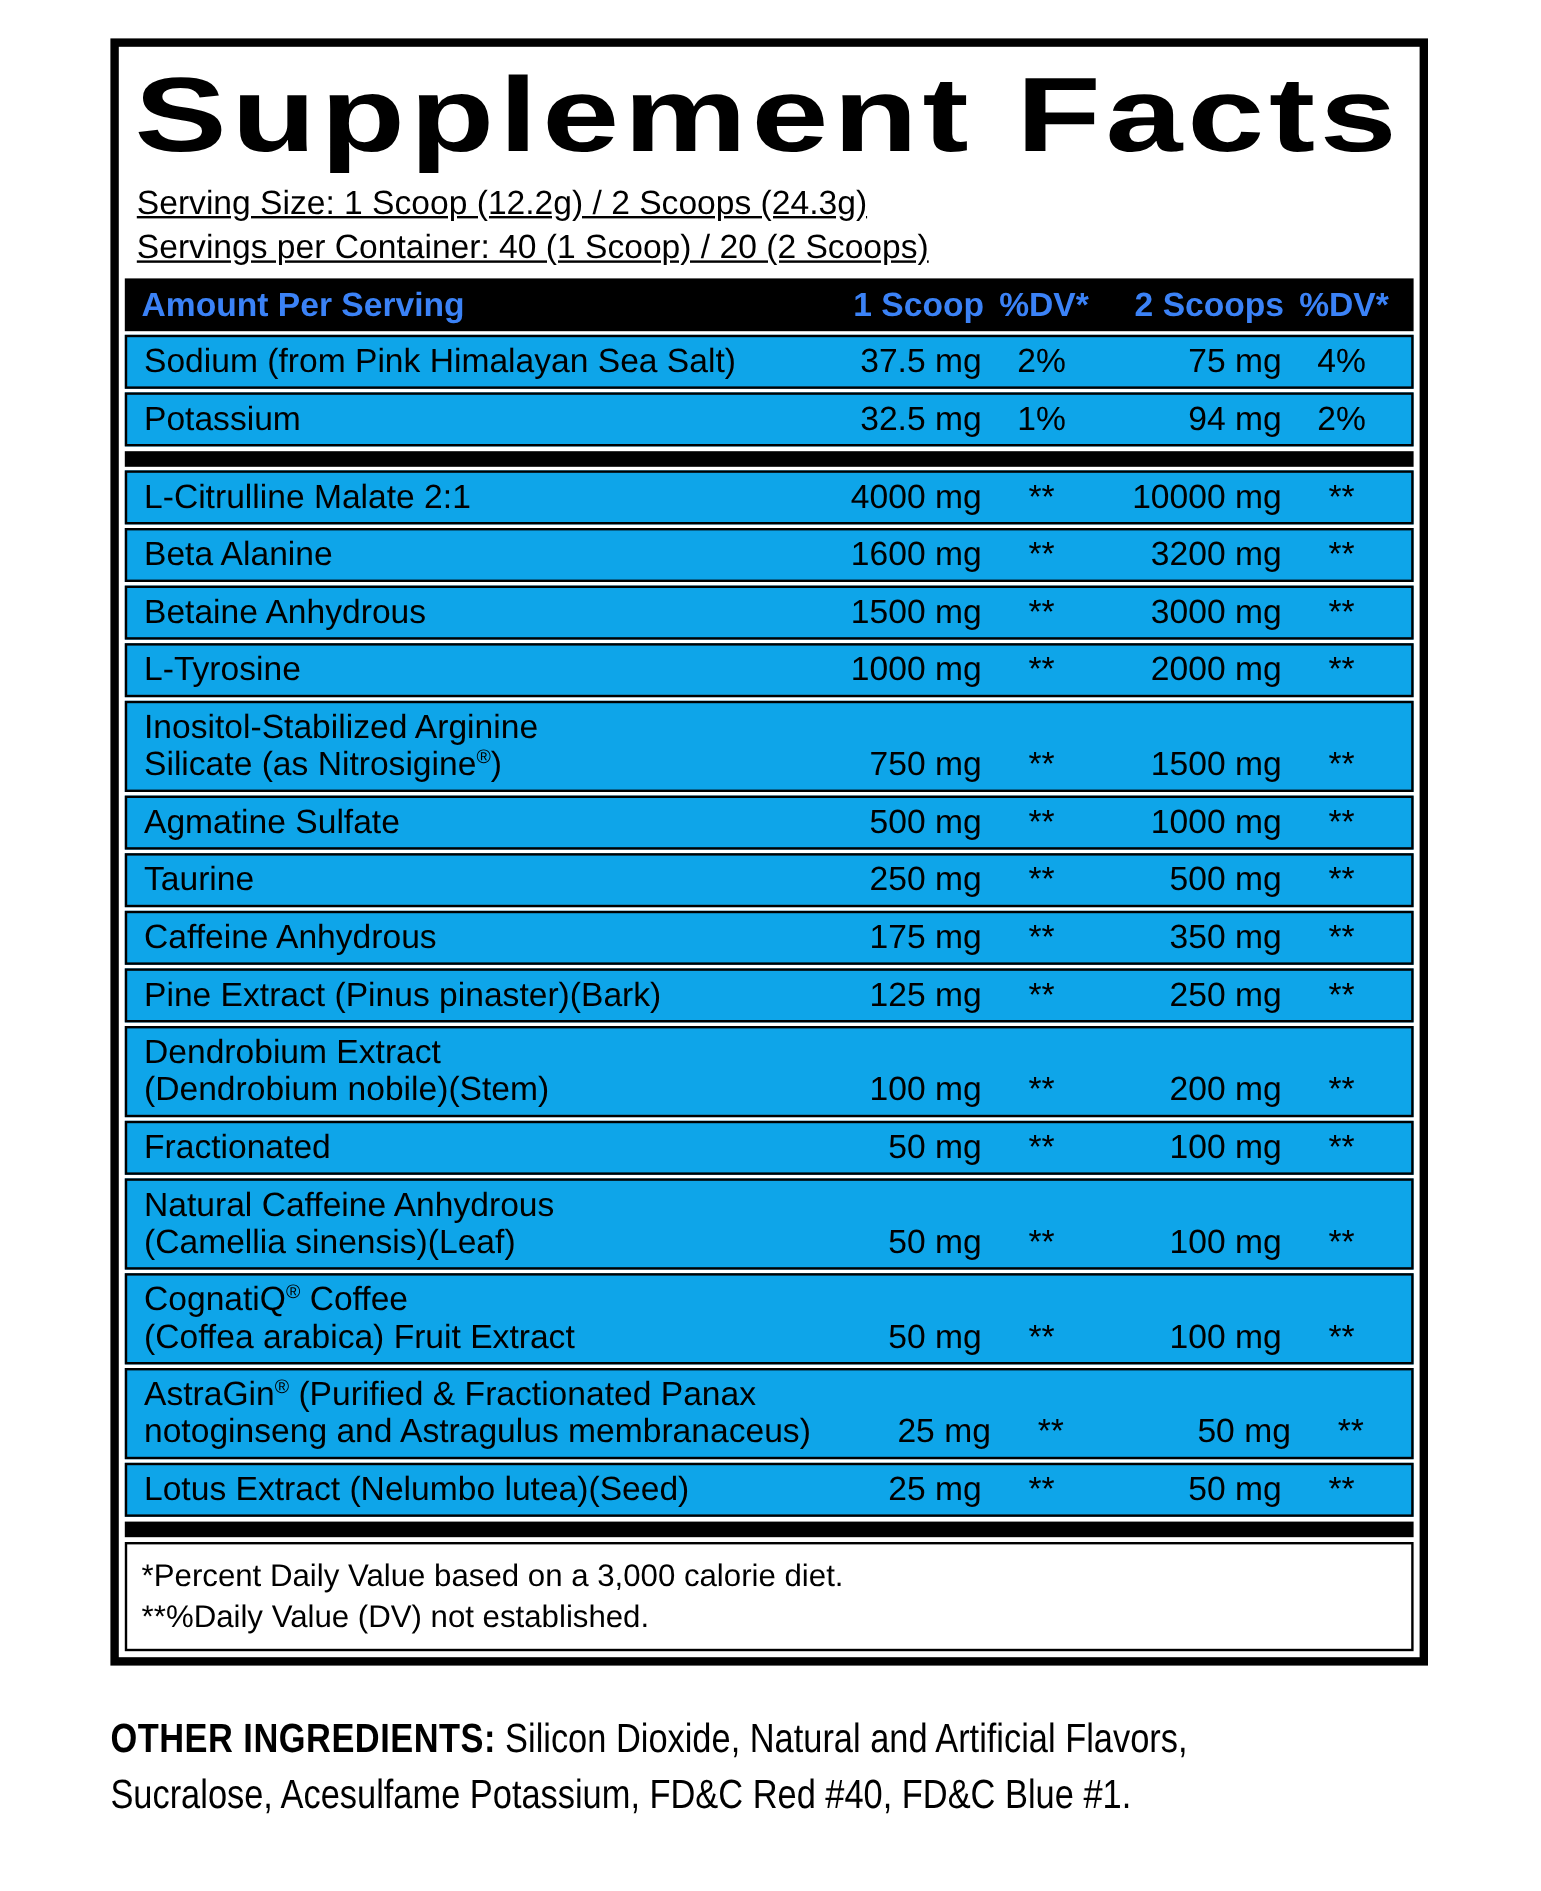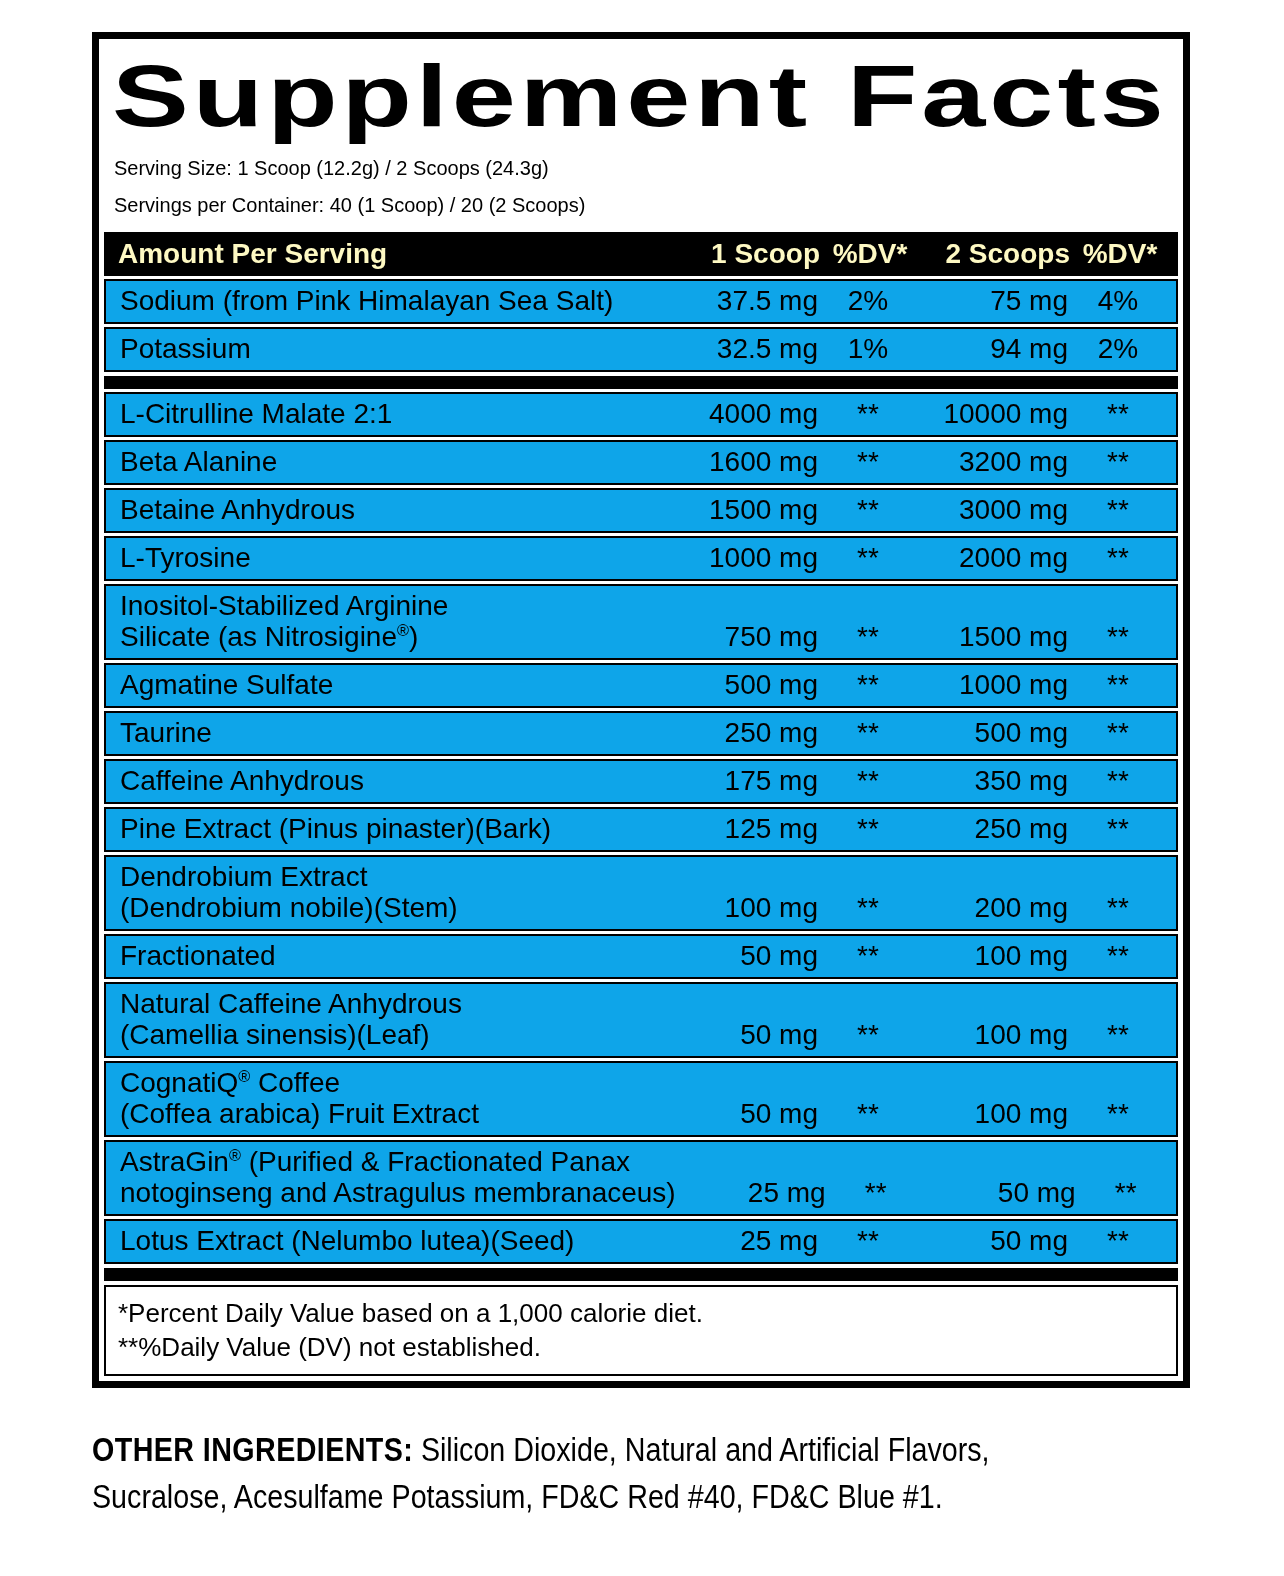--- a/index.html
+++ b/index.html
@@ -29,33 +29,34 @@
     line-height: 1.04;
     letter-spacing: 3px;
     margin: 6px 0 8px 8px;
     white-space: nowrap;
     width: max-content;
     transform: scaleX(1.31);
     transform-origin: left center;
   }
 
   .serving {
-    font-size: 20px;
+    font-size: 28px;
     line-height: 37px;
     margin: 0 0 0 10px;
+    text-decoration: underline;
   }
 
   .grid-cols {
     display: grid;
     grid-template-columns: 1fr 150px 100px 150px 100px;
   }
 
   .thead {
     background: #000000;
-    color: #fef9c3;
+    color: #3b82f6;
     font-weight: bold;
     font-size: 28px;
     line-height: 31px;
     padding: 6px 8px 7px 14px;
     margin-top: 8px;
     align-items: center;
   }
 
   .row {
     border: 2px solid #000000;
@@ -262,20 +263,20 @@
     <span class="c-name">Lotus Extract (Nelumbo lutea)(Seed)</span>
     <span class="c-s1">25 mg</span>
     <span class="c-dv1">**</span>
     <span class="c-s2">50 mg</span>
     <span class="c-dv2">**</span>
   </div>
 </div>
 
     <div class="divider"></div>
 
-    <div class="footnote">*Percent Daily Value based on a 1,000 calorie diet.
+    <div class="footnote">*Percent Daily Value based on a 3,000 calorie diet.
 **%Daily Value (DV) not established.</div>
   </section>
 
   <p class="other"><b>OTHER INGREDIENTS:</b><span class="other-text">Silicon Dioxide, Natural and Artificial Flavors,
 Sucralose, Acesulfame Potassium, FD&amp;C Red #40, FD&amp;C Blue #1.</span></p>
 
 </div>
 
 </body></html>

